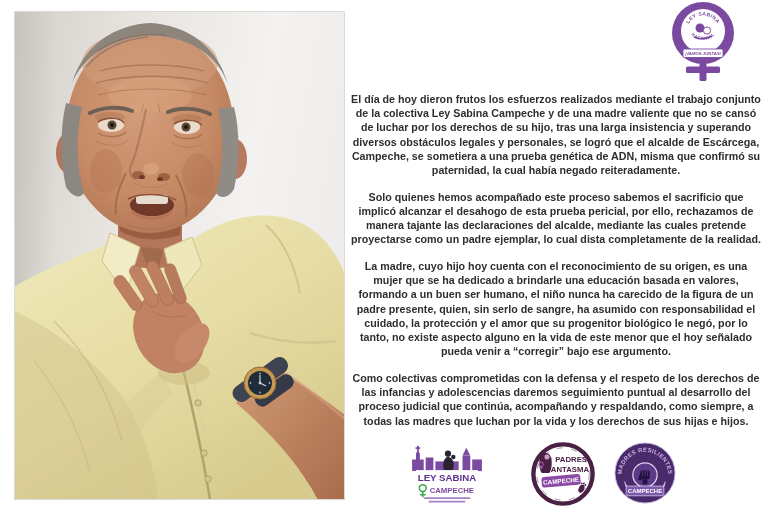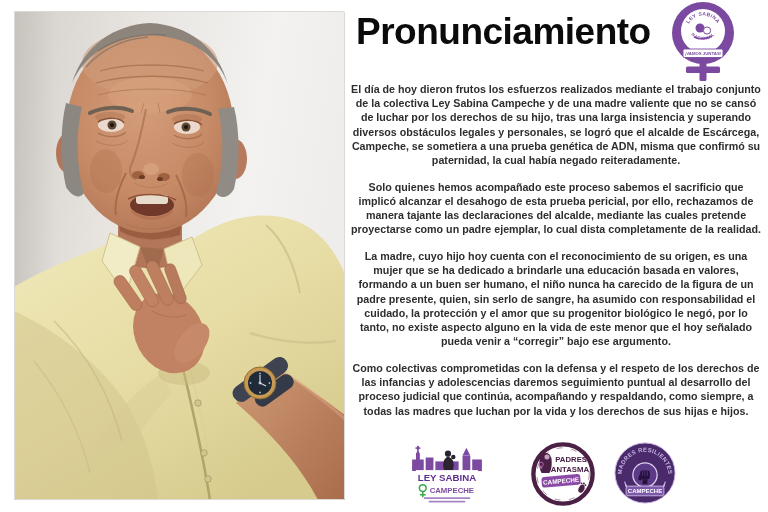--- a/index.html
+++ b/index.html
@@ -2,21 +2,21 @@
 <html><head>
 <meta charset="utf-8">
 <style>
   html,body{margin:0;padding:0;background:#ffffff;}
   .canvas{position:relative;width:768px;height:512px;background:#ffffff;overflow:hidden;
           font-family:"Liberation Sans", sans-serif;}
   .photo{position:absolute;left:14px;top:11px;width:331px;height:489px;border-radius:2px;overflow:hidden;}
   .title{position:absolute;left:356px;top:10px;width:300px;margin:0;
          font-size:37px;line-height:44px;font-weight:bold;letter-spacing:-0.5px;color:#0b0b0b;}
   .nat-logo{position:absolute;left:656px;top:0px;width:94px;height:84px;}
-  .paras{position:absolute;left:350px;top:82px;width:412px;}
+  .paras{position:absolute;left:350px;top:92px;width:412px;}
   .paras p{margin:0 0 12.5px 0;font-size:10.7px;line-height:14.2px;font-weight:bold;
            color:#2e2e2e;text-align:center;}
   .logo{position:absolute;}
   .logo-1{left:408px;top:442px;width:78px;height:64px;}
   .logo-2{left:529px;top:441px;width:68px;height:68px;}
   .logo-3{left:613px;top:441px;width:64px;height:64px;}
   svg text{font-family:"Liberation Sans", sans-serif;}
 </style>
 </head>
 <body>
@@ -172,21 +172,20 @@
         <circle cx="246" cy="362.5" r="0.9" fill="#aeb7c4"></circle>
           <circle cx="246" cy="381.5" r="0.9" fill="#aeb7c4"></circle>
         <circle cx="236.5" cy="372" r="0.9" fill="#aeb7c4"></circle>
           <circle cx="255.5" cy="372" r="0.9" fill="#aeb7c4"></circle>
       </g>
 
       <rect x="0.5" y="0.5" width="330" height="488" fill="none" stroke="#dddad6" stroke-width="1"></rect>
     </svg>
   </div>
 
-  <h1 class="title">Pronunciamiento</h1>
 
   <div class="nat-logo">
     <svg width="94" height="84" viewBox="0 0 94 84">
       <rect x="43.5" y="58" width="7" height="23" rx="1.5" fill="#7b4aa0"></rect>
       <rect x="30" y="66.5" width="34" height="6.5" rx="1.5" fill="#7b4aa0"></rect>
       <circle cx="47" cy="33" r="31" fill="#7b4aa0"></circle>
       <circle cx="47" cy="31" r="22" fill="#ffffff"></circle>
       <defs>
         <path id="natArcTop" d="M31,36 A16.5,16.5 0 1 1 63,36"></path>
         <path id="natArcBottom" d="M31.5,29 A16.5,16.5 0 0 0 62.5,29"></path>

